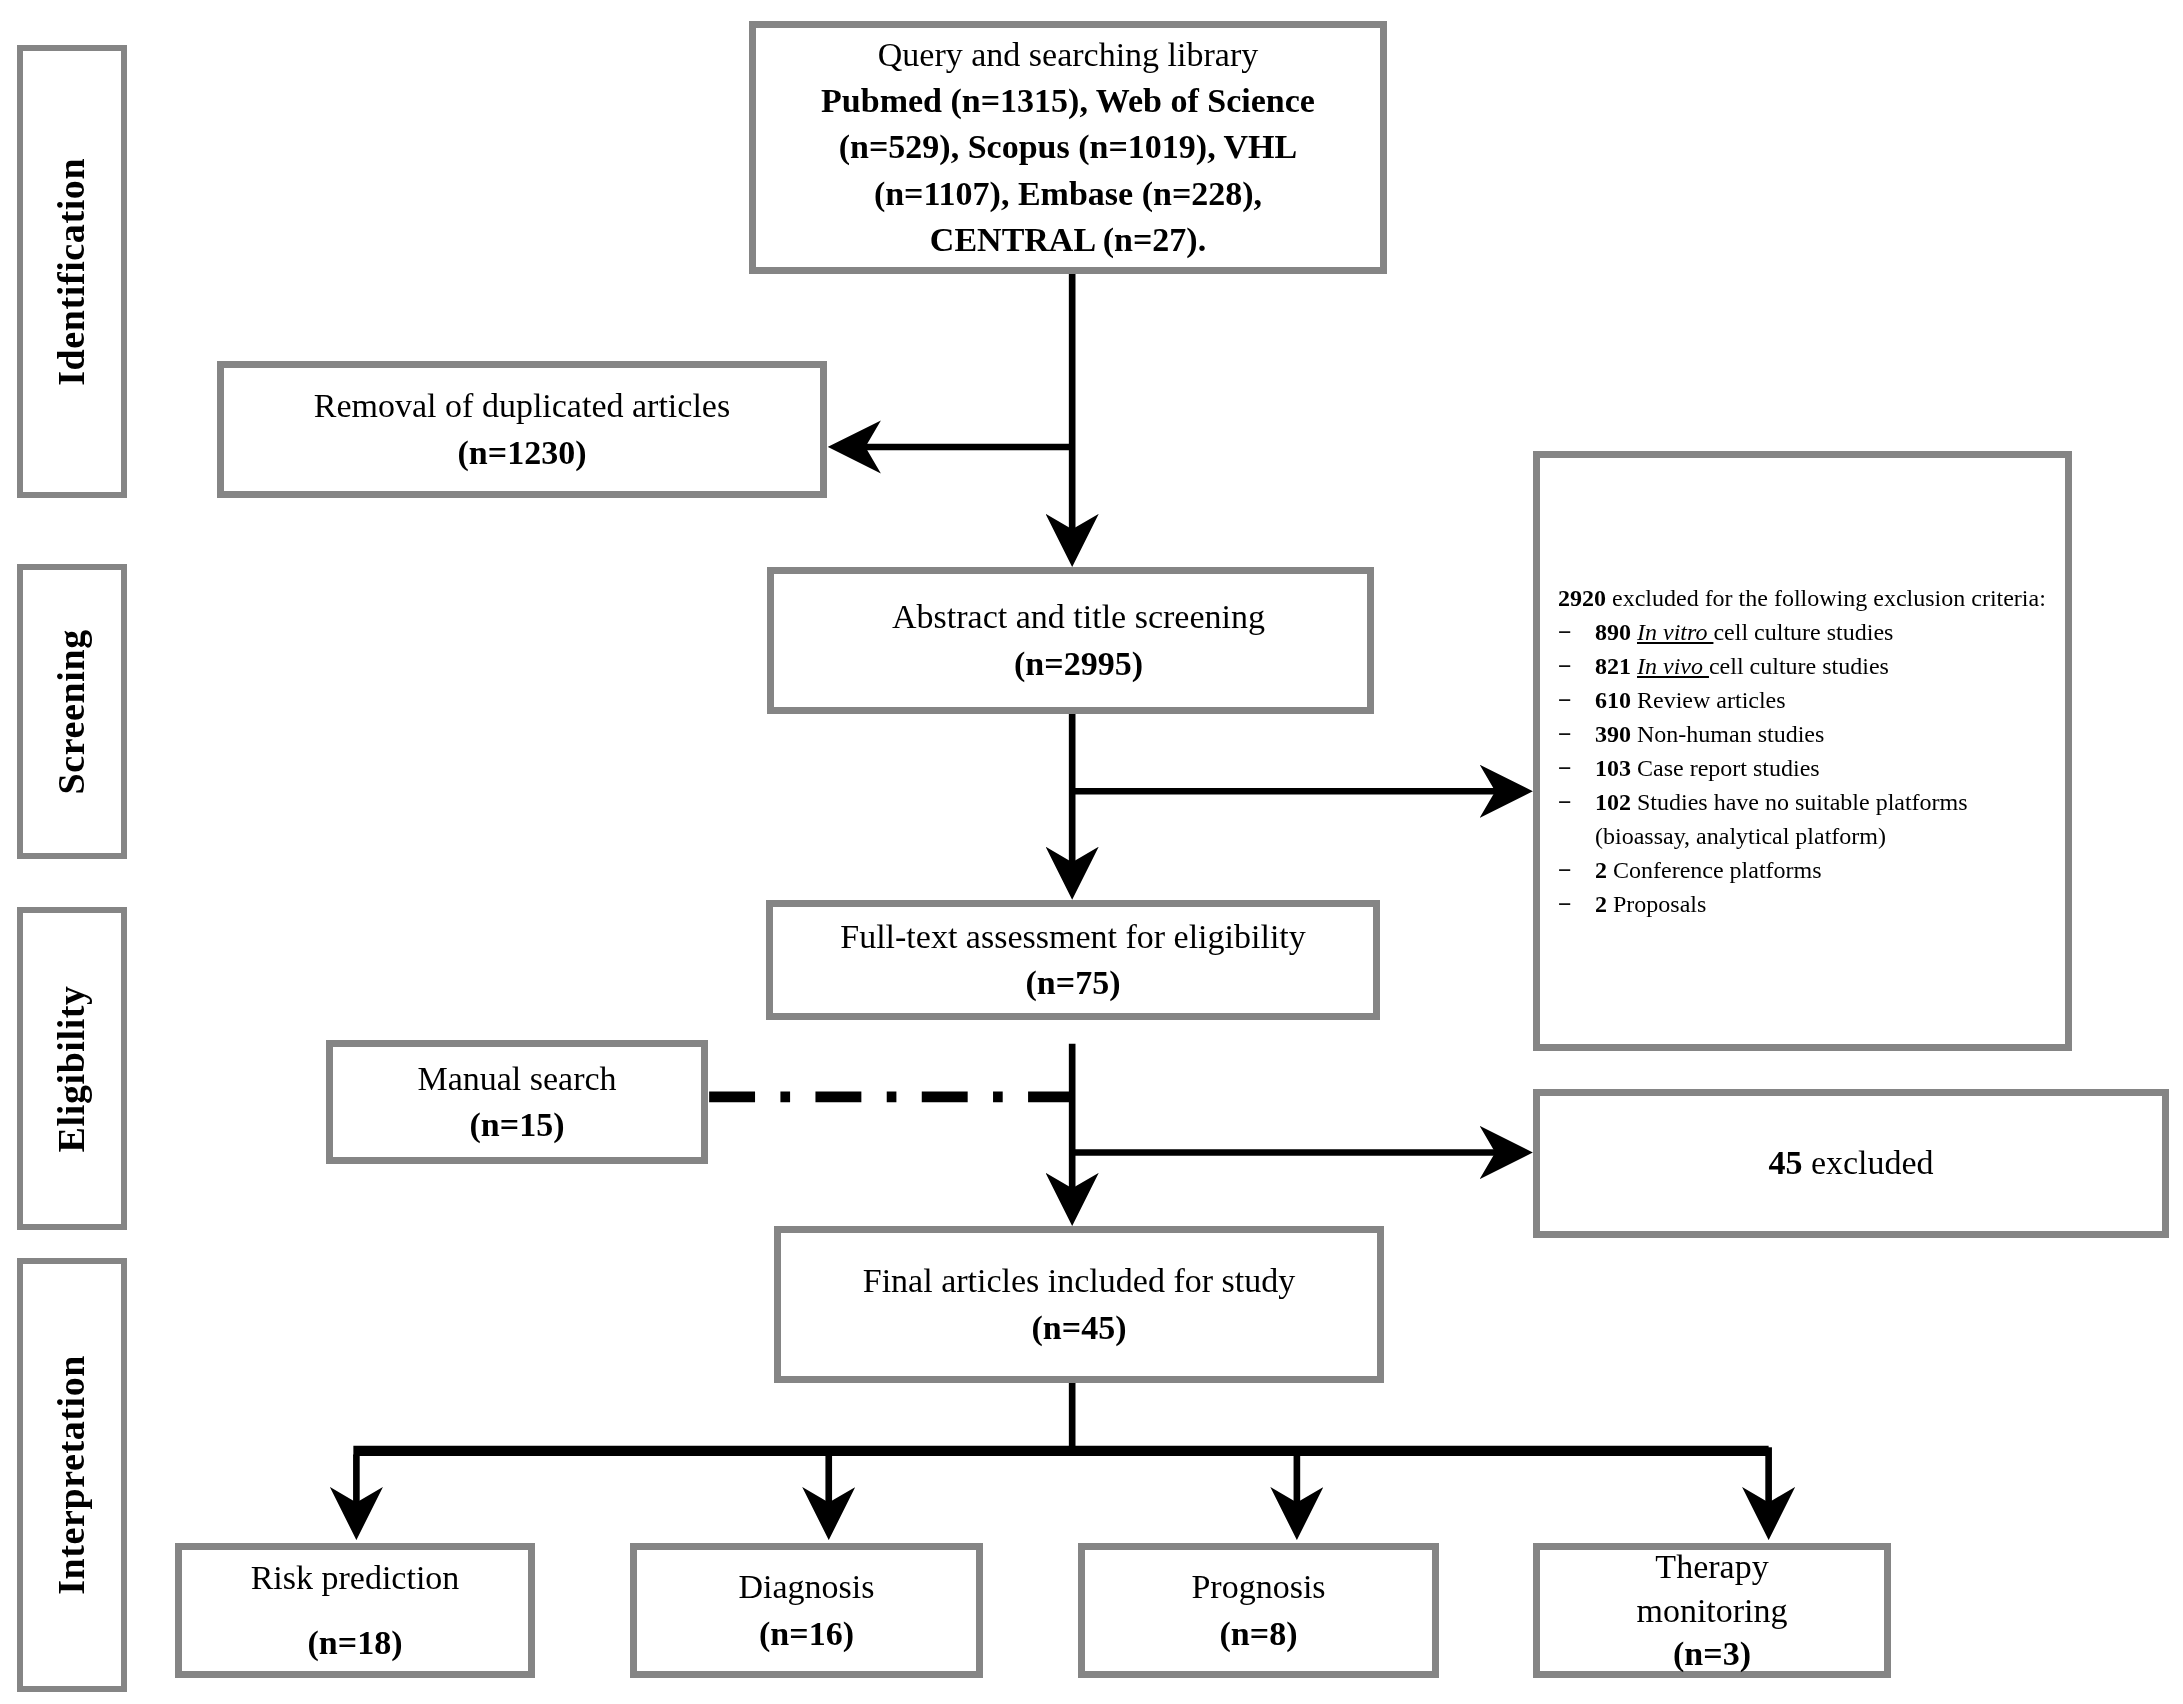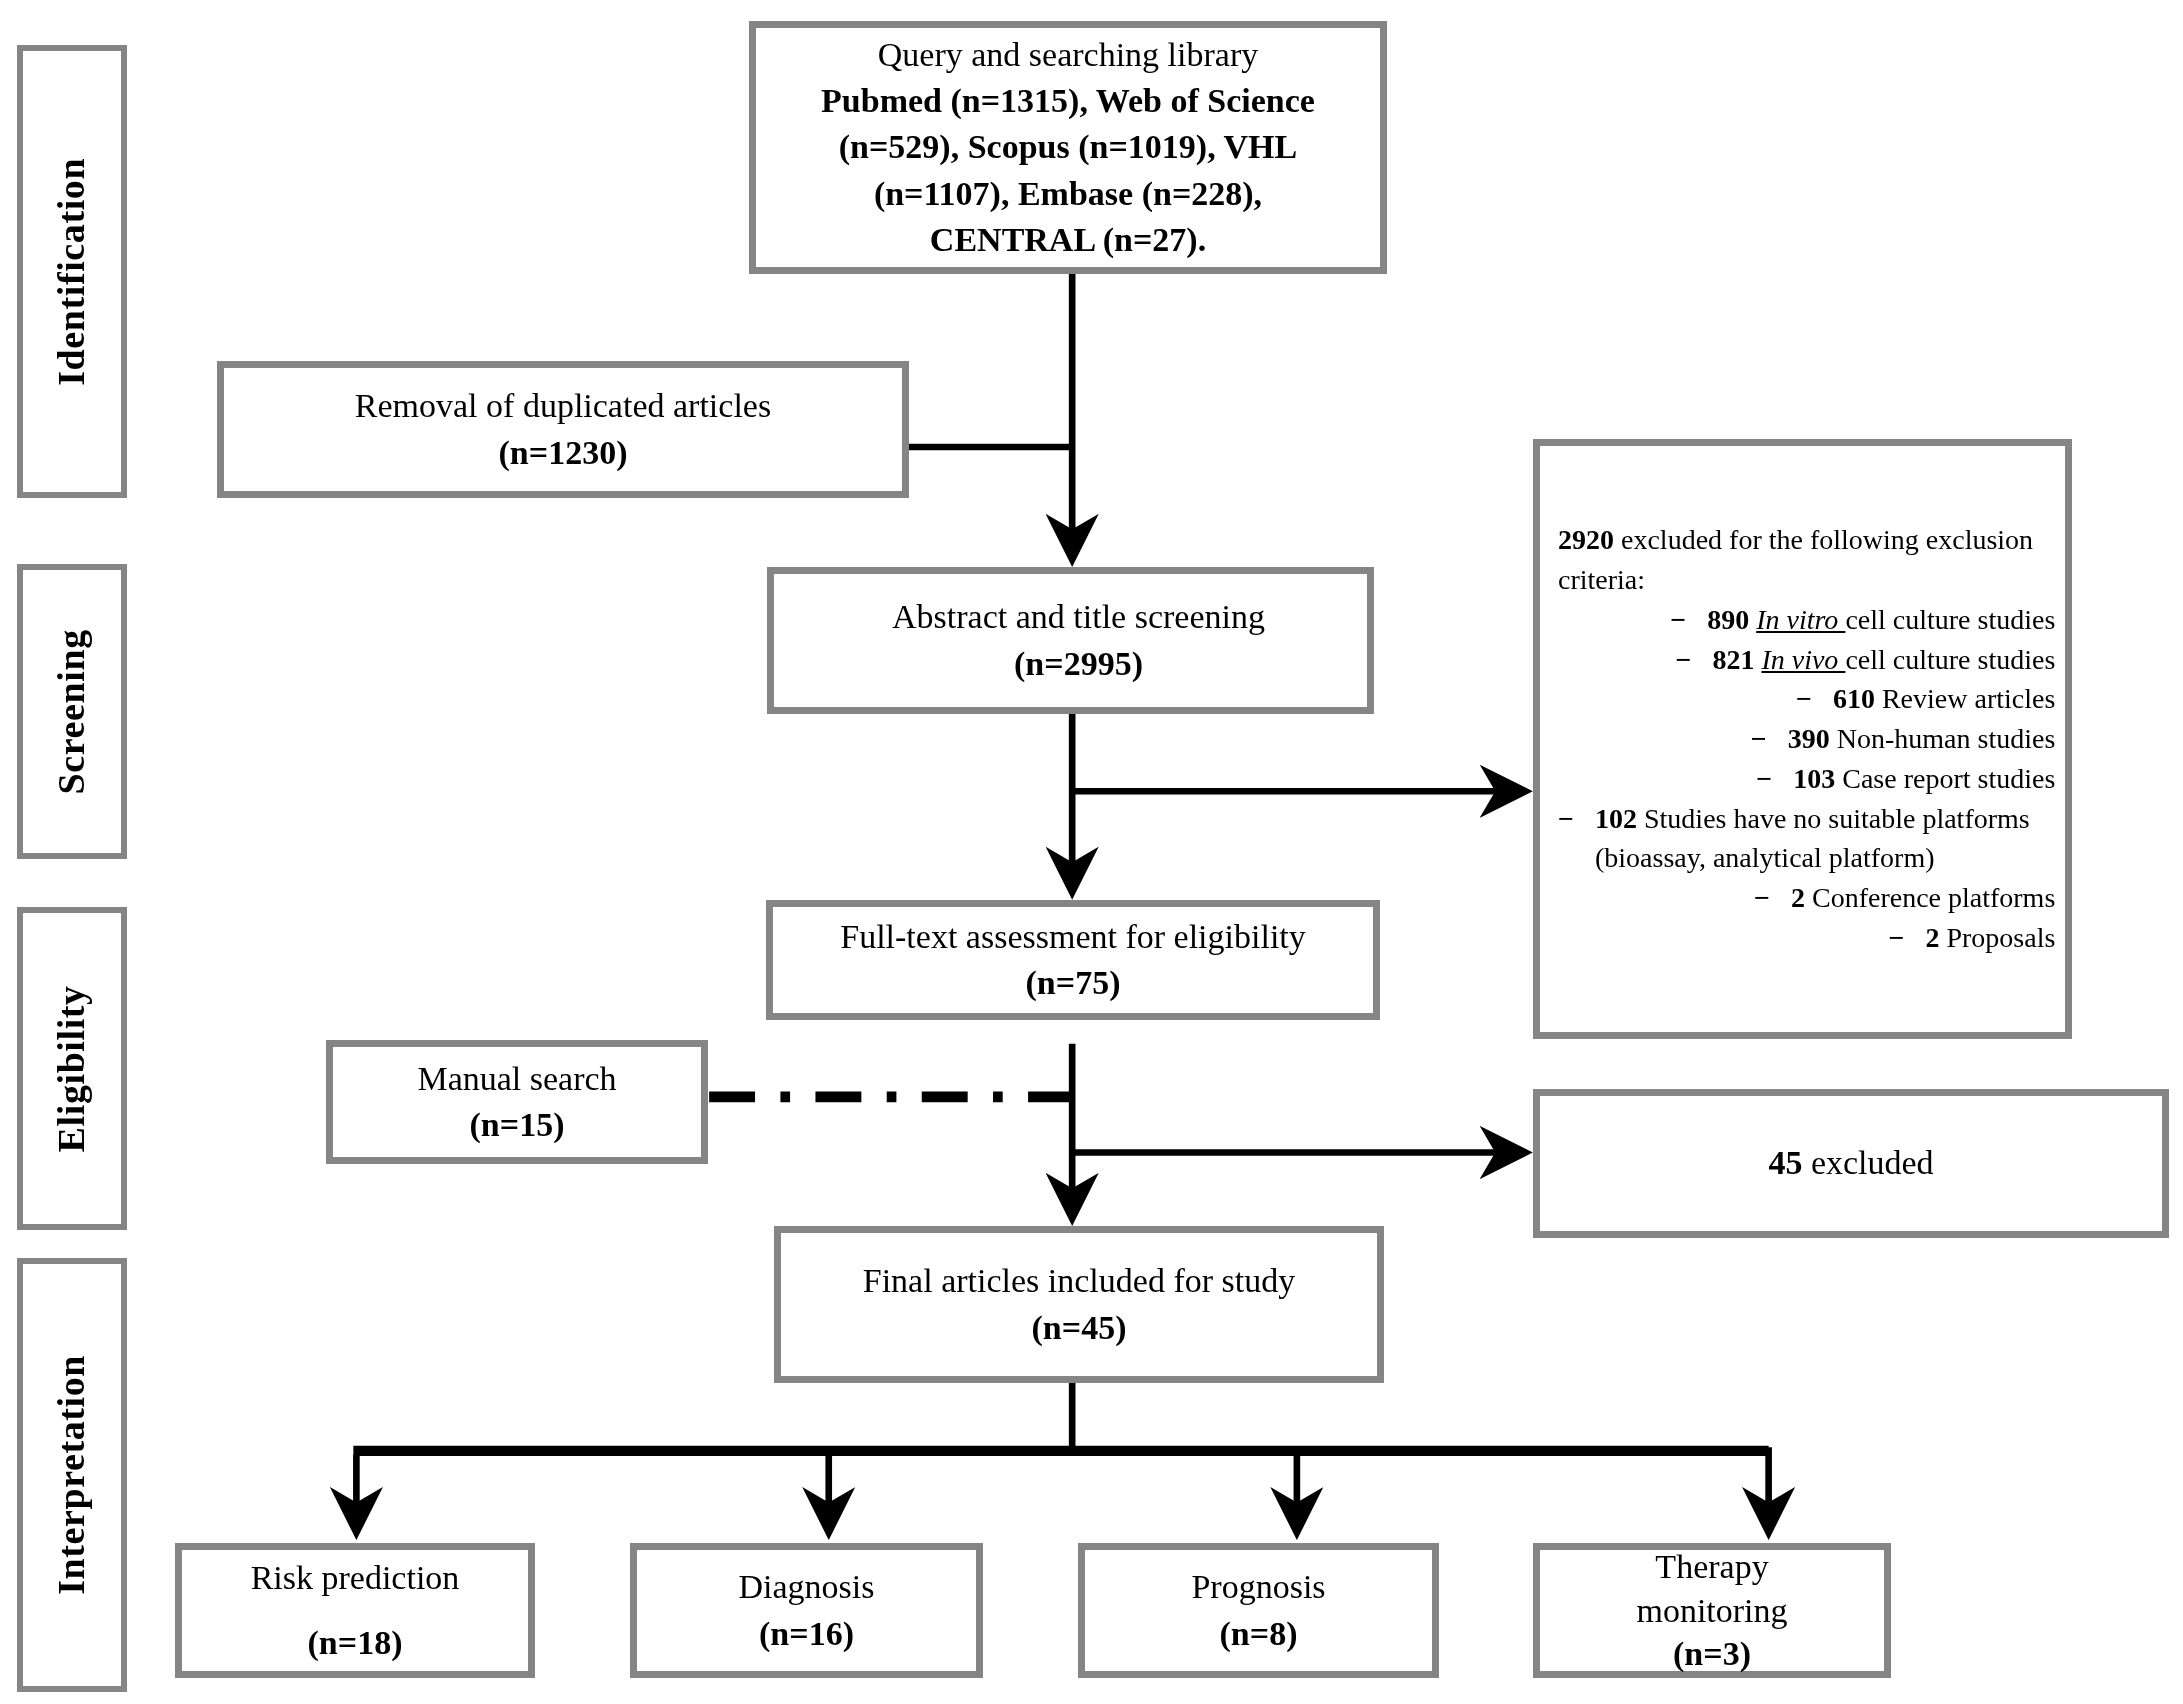--- a/index.html
+++ b/index.html
@@ -17,22 +17,22 @@
   .box .ln{display:block;}
   .bold{font-weight:bold;}
   .it{font-style:italic;text-decoration:underline;}
   .side{border-width:6px;}
   .side .vlabel{
     transform:rotate(-90deg);white-space:nowrap;
     font-weight:bold;font-size:38px;letter-spacing:0.6px;
   }
   .querybox{padding:0 33px;}
   .xbox{
-    align-items:flex-end;justify-content:center;text-align:left;
-    padding:6px 9.7px 6px 18px;font-size:28px;line-height:1.42;
+    align-items:flex-start;justify-content:center;text-align:left;
+    padding:6px 9.7px 6px 18px;font-size:24px;line-height:1.42;margin-top:12px;
   }
   .xheader{display:block;}
   .xrow{display:flex;align-items:flex-start;}
   .xdash{flex:0 0 37px;font-weight:bold;}
   .xtext{flex:1 1 auto;}
   .narrow{width:254px;}
 </style>
 </head>
 <body>
 
@@ -70,21 +70,21 @@
   </div>
   <div class="box side" style="left:17px;top:1258px;width:110px;height:434px;">
     <span class="vlabel">Interpretation</span>
   </div>
 
   <div class="box querybox" style="left:749px;top:21px;width:638px;height:253px;">
     <span class="ln">Query and searching library</span>
     <span class="ln bold">Pubmed (n=1315), Web of Science (n=529), Scopus (n=1019), VHL (n=1107), Embase (n=228), CENTRAL (n=27).</span>
   </div>
 
-  <div class="box" style="left:217px;top:361px;width:692px;height:137px;">
+  <div class="box" style="left:217px;top:361px;width:610px;height:137px;">
     <span class="ln">Removal of duplicated articles</span>
     <span class="ln bold">(n=1230)</span>
   </div>
 
   <div class="box" style="left:767px;top:567px;width:607px;height:147px;padding-left:16px;">
     <span class="ln">Abstract and title screening</span>
     <span class="ln bold">(n=2995)</span>
   </div>
 
   <div class="box xbox" style="left:1533px;top:439px;width:539px;height:600px;">

